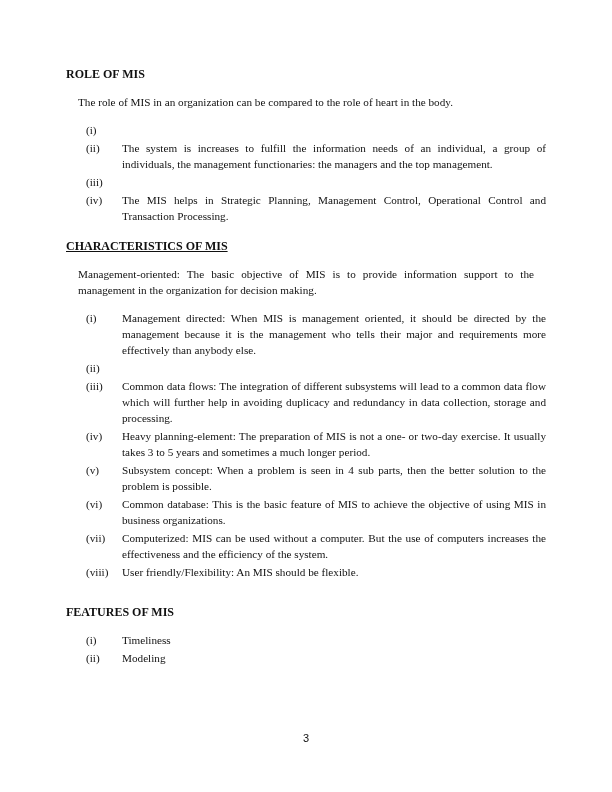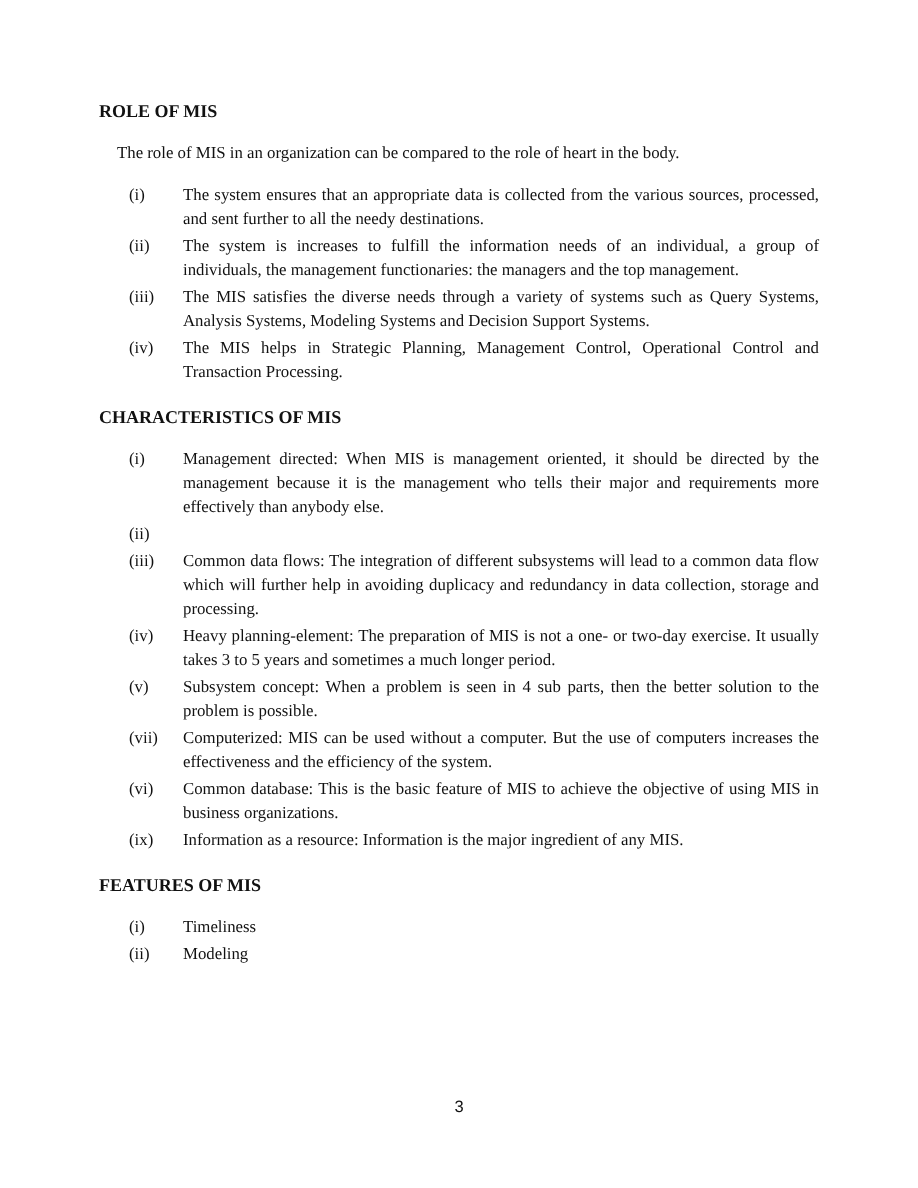--- a/index.html
+++ b/index.html
@@ -13,55 +13,54 @@
   h2 {
     font-family: "Liberation Serif", serif; font-weight: bold; font-size: 12px;
     margin: 0; line-height: 16px; color: #111;
   }
   p { margin: 12px; text-align: justify; }
   .intro { margin-top: 12px; }
   ol.roman { list-style: none; margin: 12px 0 0 0; padding: 0; }
   ol.roman li { display: flex; margin: 0 0 2px 0; }
   .num { flex: 0 0 36px; padding-left: 20px; }
   .txt { flex: 1; text-align: justify; }
-  .sec2 { margin-top: 14px; }
-  .sec3 { margin-top: 14px; }
+  .sec2 { margin-top: 14px; text-decoration: underline; }
+  .sec3 { margin-top: 24px; }
   .pagenum {
     position: absolute; left: 0; width: 612px; top: 730px; text-align: center;
     font-family: "Liberation Sans", sans-serif; font-size: 11px;
   }
 </style>
 </head>
 <body>
 
 <div class="page">
   <div class="content">
 
     <h2>ROLE OF MIS</h2>
     <p class="intro">The role of MIS in an organization can be compared to the role of heart in the body.</p>
     <ol class="roman">
       <li>
           <span class="num">(i)</span>
-          <span class="txt">The system ensures that an appropriate data is collected from the various sources, processed, and sent further to all the needy destinations.</span>
         </li>
       <li>
           <span class="num">(ii)</span>
           <span class="txt">The system is increases to fulfill the information needs of an individual, a group of individuals, the management functionaries: the managers and the top management.</span>
         </li>
       <li>
           <span class="num">(iii)</span>
-          <span class="txt">The MIS satisfies the diverse needs through a variety of systems such as Query Systems, Analysis Systems, Modeling Systems and Decision Support Systems.</span>
         </li>
       <li>
           <span class="num">(iv)</span>
           <span class="txt">The MIS helps in Strategic Planning, Management Control, Operational Control and Transaction Processing.</span>
         </li>
     </ol>
 
     <h2 class="sec2">CHARACTERISTICS OF MIS</h2>
+    <p class="intro">Management-oriented: The basic objective of MIS is to provide information support to the management in the organization for decision making.</p>
     <ol class="roman">
       <li>
           <span class="num">(i)</span>
           <span class="txt">Management directed: When MIS is management oriented, it should be directed by the management because it is the management who tells their major and requirements more effectively than anybody else.</span>
         </li>
       <li>
           <span class="num">(ii)</span>
         </li>
       <li>
           <span class="num">(iii)</span>
@@ -69,30 +68,30 @@
         </li>
       <li>
           <span class="num">(iv)</span>
           <span class="txt">Heavy planning-element: The preparation of MIS is not a one- or two-day exercise. It usually takes 3 to 5 years and sometimes a much longer period.</span>
         </li>
       <li>
           <span class="num">(v)</span>
           <span class="txt">Subsystem concept: When a problem is seen in 4 sub parts, then the better solution to the problem is possible.</span>
         </li>
       <li>
+          <span class="num">(vi)</span>
+          <span class="txt">Common database: This is the basic feature of MIS to achieve the objective of using MIS in business organizations.</span>
+        </li>
+      <li>
           <span class="num">(vii)</span>
           <span class="txt">Computerized: MIS can be used without a computer. But the use of computers increases the effectiveness and the efficiency of the system.</span>
         </li>
       <li>
-          <span class="num">(vi)</span>
-          <span class="txt">Common database: This is the basic feature of MIS to achieve the objective of using MIS in business organizations.</span>
-        </li>
-      <li>
-          <span class="num">(ix)</span>
-          <span class="txt">Information as a resource: Information is the major ingredient of any MIS.</span>
+          <span class="num">(viii)</span>
+          <span class="txt">User friendly/Flexibility: An MIS should be flexible.</span>
         </li>
     </ol>
 
     <h2 class="sec3">FEATURES OF MIS</h2>
     <ol class="roman">
       <li>
           <span class="num">(i)</span>
           <span class="txt">Timeliness</span>
         </li>
       <li>

